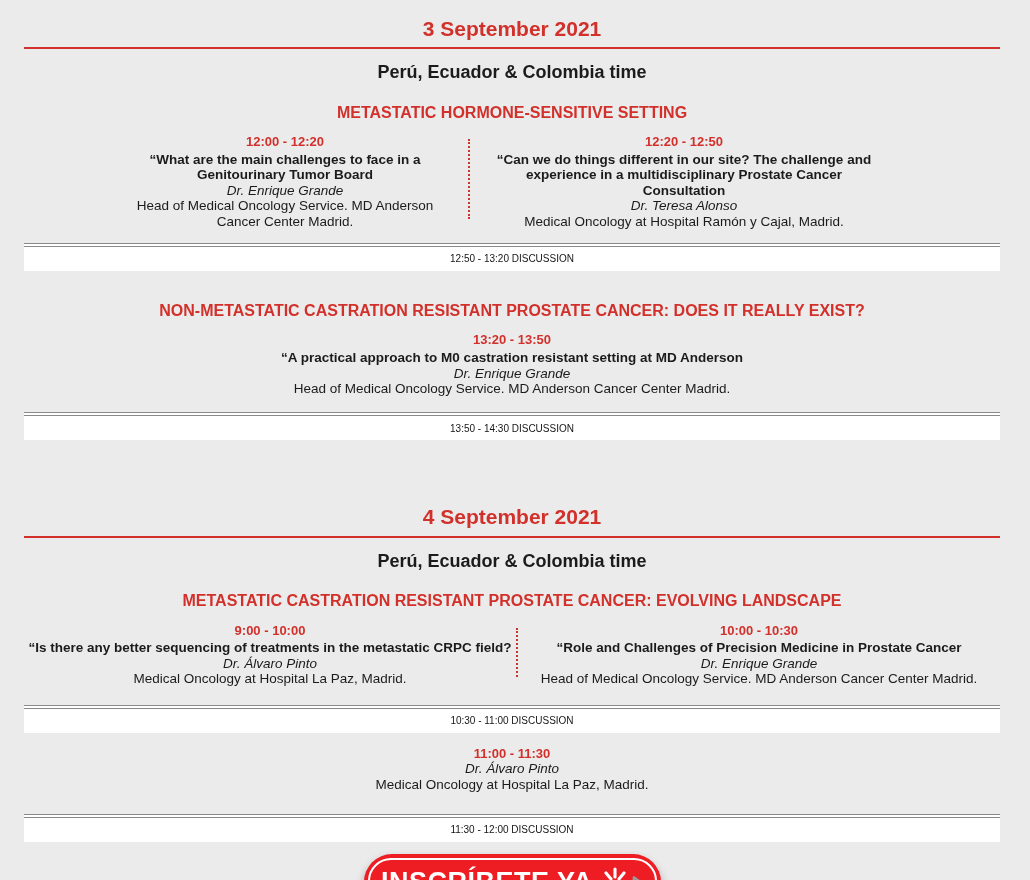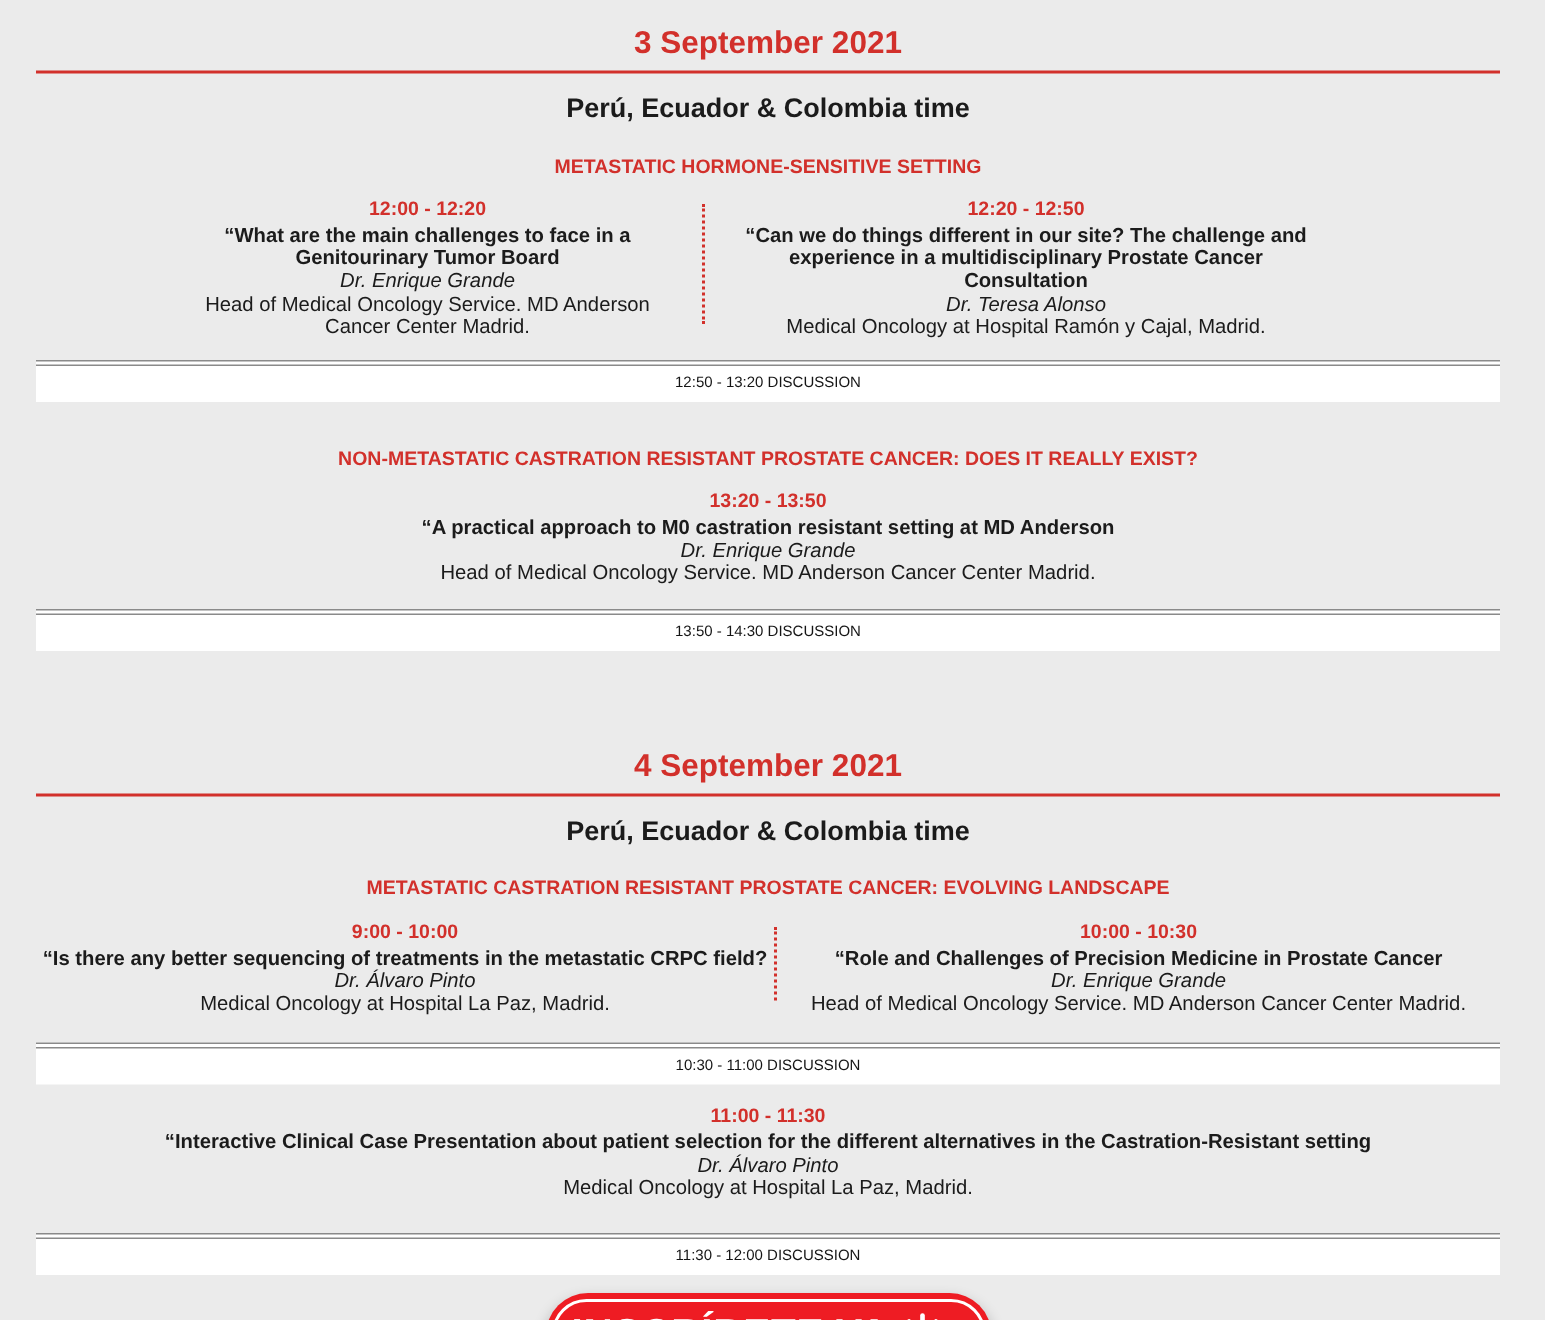--- a/index.html
+++ b/index.html
@@ -22,21 +22,21 @@
     color:var(--red);font-size:21px;font-weight:700;line-height:1.1;
   }
   .day2{margin-top:48px;}
   .redline{
     border:none;border-top:2px solid var(--red);
     margin:7px 24px 0 24px;height:0;
   }
   .tz{margin-top:13px;text-align:center;font-weight:700;font-size:18px;}
   .sec-title{
     margin:21px 0 0 0;text-align:center;color:var(--red);
-    font-size:13px;font-weight:700;line-height:1.1;
+    font-size:16px;font-weight:700;line-height:1.1;
   }
   .cols{display:flex;margin:14px 24px 0 24px;align-items:flex-end;}
   .session{text-align:center;}
   .time{color:var(--red);font-weight:700;font-size:13px;}
   .title{font-weight:700;margin-top:2px;}
   .speaker{font-style:italic;}
   .vdiv{
     border-left:2px dotted var(--red);
     align-self:stretch;margin:4px 0 10px 0;width:0;flex:0 0 auto;
   }
@@ -151,21 +151,20 @@
         <div class="aff">Head of Medical Oncology Service. MD Anderson Cancer Center Madrid.</div>
       </div>
     </div>
 
     <div class="bar mt18">
       <span>10:30 - 11:00 DISCUSSION</span>
     </div>
 
     <div class="session full mt16">
       <div class="time">11:00 - 11:30</div>
-      <div class="title">“Interactive Clinical Case Presentation about patient selection for the different alternatives in the Castration-Resistant setting</div>
       <div class="speaker">Dr. Álvaro Pinto</div>
       <div class="aff">Medical Oncology at Hospital La Paz, Madrid.</div>
     </div>
 
     <div class="bar mt22">
       <span>11:30 - 12:00 DISCUSSION</span>
     </div>
   </section>
 
   <div class="btn-wrap">

